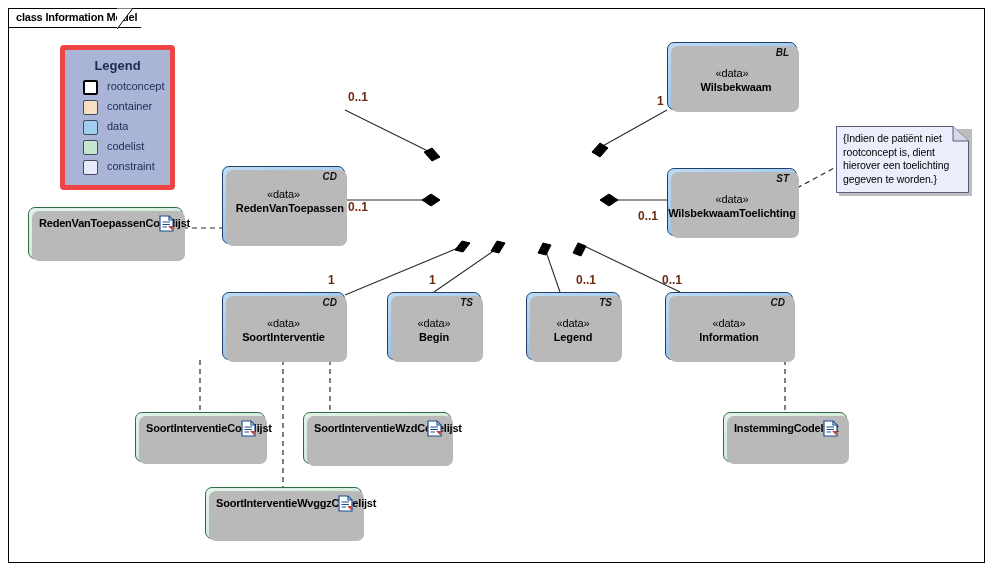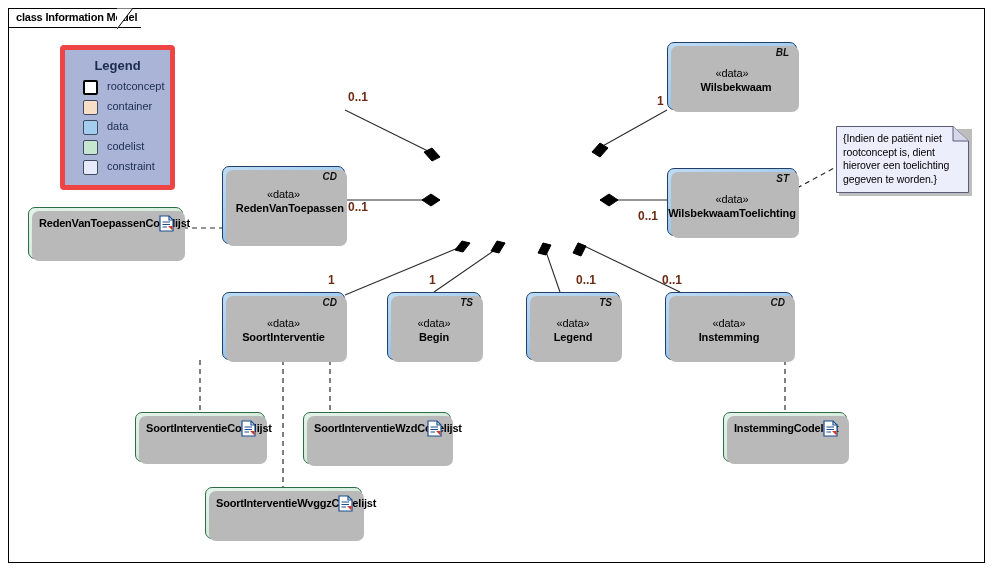--- a/index.html
+++ b/index.html
@@ -347,21 +347,21 @@
     <span class="shadow"></span>
     <span class="typetag">TS</span>
     <div class="lbl stereo" style="top:24px;">«data»</div>
     <div class="lbl cname" style="top:38px;">Legend</div>
   </div>
 
   <div class="uml box-data" style="left:665px; top:292px; width:128px; height:68px;">
     <span class="shadow"></span>
     <span class="typetag">CD</span>
     <div class="lbl stereo" style="top:24px;">«data»</div>
-    <div class="lbl cname" style="top:38px;">Instemming</div>
+    <div class="lbl cname" style="top:38px;">Information</div>
   </div>
 
   <div class="uml box-codelist" style="left:28px; top:207px; width:155px; height:52px;">
     <span class="shadow"></span>
     <span class="cl-name">RedenVanToepassenCodelijst</span>
     <svg class="doc-icon" style="right:8px;" viewBox="0 0 15 17">
       <polygon points="1,1 10,1 14,5 14,16 1,16" fill="#ffffff" stroke="#1d4f91" stroke-width="1.2"></polygon>
       <polyline points="10,1 10,5 14,5" fill="none" stroke="#1d4f91" stroke-width="1.2"></polyline>
       <g stroke="#1d4f91" stroke-width="1">
         <line x1="3.5" y1="7" x2="11" y2="7"></line>

